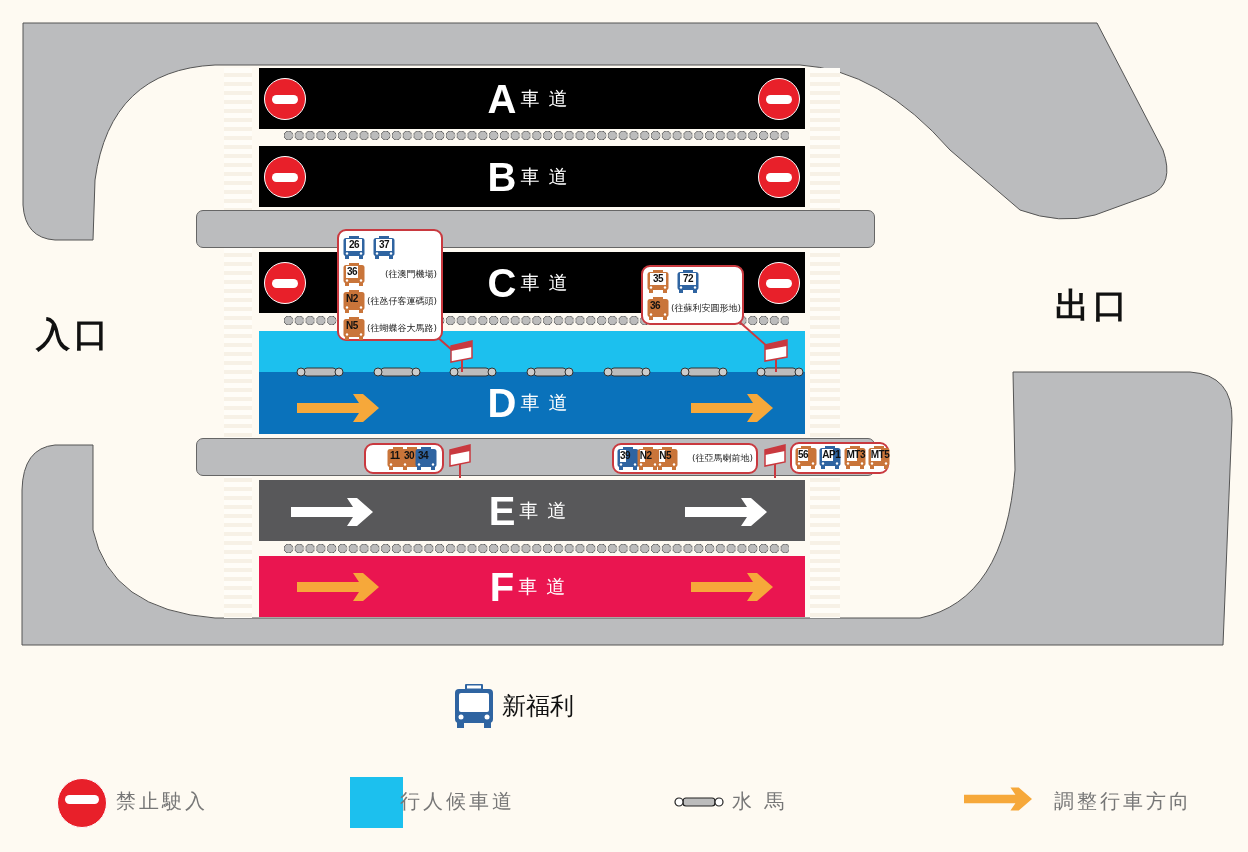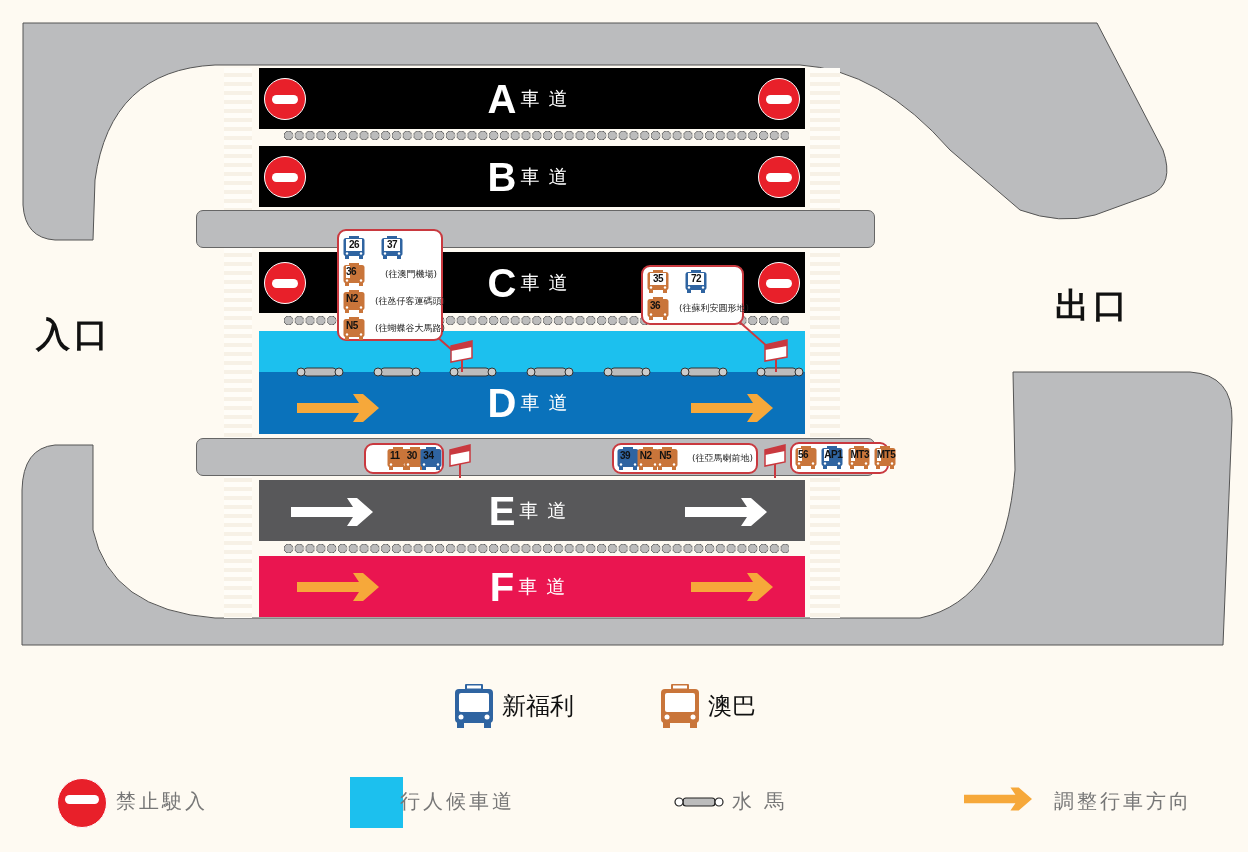--- a/index.html
+++ b/index.html
@@ -12,21 +12,21 @@
   .lane-word{font-size:19px;margin-left:4px;letter-spacing:9px;}
   .noentry{position:absolute;width:42px;height:42px;border-radius:50%;background:#e8202a;border:1px solid #fff;box-sizing:border-box;}
   .noentry::after{content:"";position:absolute;left:7px;right:7px;top:16px;height:9px;background:#fff;border-radius:5px;}
   .beads{position:absolute;left:283px;width:506px;height:11px;
     background:radial-gradient(circle at 5.5px 5.5px,#bcbcbc 3.8px,#555 4.4px,transparent 5px);
     background-size:10.8px 11px;}
   .island{position:absolute;background:#bbbcbe;border:1px solid #666;border-radius:7px;box-sizing:border-box;}
   .arrow{position:absolute;width:82px;height:28px;}
   .barrier{position:absolute;width:48px;height:12px;}
   .popup{position:absolute;background:#fff;border:2px solid #c9393f;border-radius:9px;box-sizing:border-box;}
-  .busrow{display:flex;align-items:center;gap:16px;}
+  .busrow{display:flex;align-items:center;gap:8px;}
   .bus{position:relative;width:22px;height:23px;display:inline-block;}
   .bus .num{position:absolute;left:3px;right:3px;top:3px;height:12px;background:#fff;font-family:"Liberation Sans",sans-serif;font-weight:bold;font-size:10px;line-height:12px;text-align:center;color:#111;letter-spacing:-0.5px;}
   .dest{font-size:9px;color:#222;margin-left:16px;white-space:nowrap;}
   .legend-text{position:absolute;font-size:20px;color:#777;letter-spacing:3px;}
   .big-text{position:absolute;font-size:34px;font-weight:bold;color:#111;letter-spacing:4px;}
 </style>
 </head>
 <body>
 
 <div id="map">
@@ -417,33 +417,20 @@
         <rect x="13" y="3.5" width="14" height="3" fill="#fff"></rect>
       <rect x="1" y="7" width="38" height="34" rx="4" fill="#2f64a1"></rect>
       <rect x="5" y="11" width="30" height="19" rx="2" fill="#fff"></rect>
       <circle cx="7" cy="35" r="2.5" fill="#fff"></circle>
         <circle cx="33" cy="35" r="2.5" fill="#fff"></circle>
       <rect x="3" y="40" width="7" height="6" fill="#2f64a1"></rect>
         <rect x="30" y="40" width="7" height="6" fill="#2f64a1"></rect>
     </svg>
     <span style="font-size:24px;color:#111;margin-left:8px;">新福利</span>
   </div>
-  <div class="abs" style="left:660px;top:682px;display:flex;align-items:center;">
-    <svg width="40" height="48" viewBox="0 0 40 48">
-      <rect x="11" y="2" width="18" height="6" rx="1" fill="#c9753a"></rect>
-        <rect x="13" y="3.5" width="14" height="3" fill="#fff"></rect>
-      <rect x="1" y="7" width="38" height="34" rx="4" fill="#c9753a"></rect>
-      <rect x="5" y="11" width="30" height="19" rx="2" fill="#fff"></rect>
-      <circle cx="7" cy="35" r="2.5" fill="#fff"></circle>
-        <circle cx="33" cy="35" r="2.5" fill="#fff"></circle>
-      <rect x="3" y="40" width="7" height="6" fill="#c9753a"></rect>
-        <rect x="30" y="40" width="7" height="6" fill="#c9753a"></rect>
-    </svg>
-    <span style="font-size:24px;color:#111;margin-left:8px;">澳巴</span>
-  </div>
 
   <div class="noentry" style="left:57px;top:778px;width:50px;height:50px;">
   </div>
   <div class="legend-text" style="left:116px;top:788px;">禁止駛入</div>
 
   <div class="abs" style="left:350px;top:777px;width:53px;height:51px;background:#1cc0ee;"></div>
   <div class="legend-text" style="left:400px;top:788px;">行人候車道</div>
 
   <svg class="abs" style="left:674px;top:795px;" width="50" height="14" viewBox="0 0 50 14">
     <rect x="9" y="3" width="32" height="8" rx="3" fill="#bcbcbc" stroke="#222" stroke-width="1.2"></rect>

